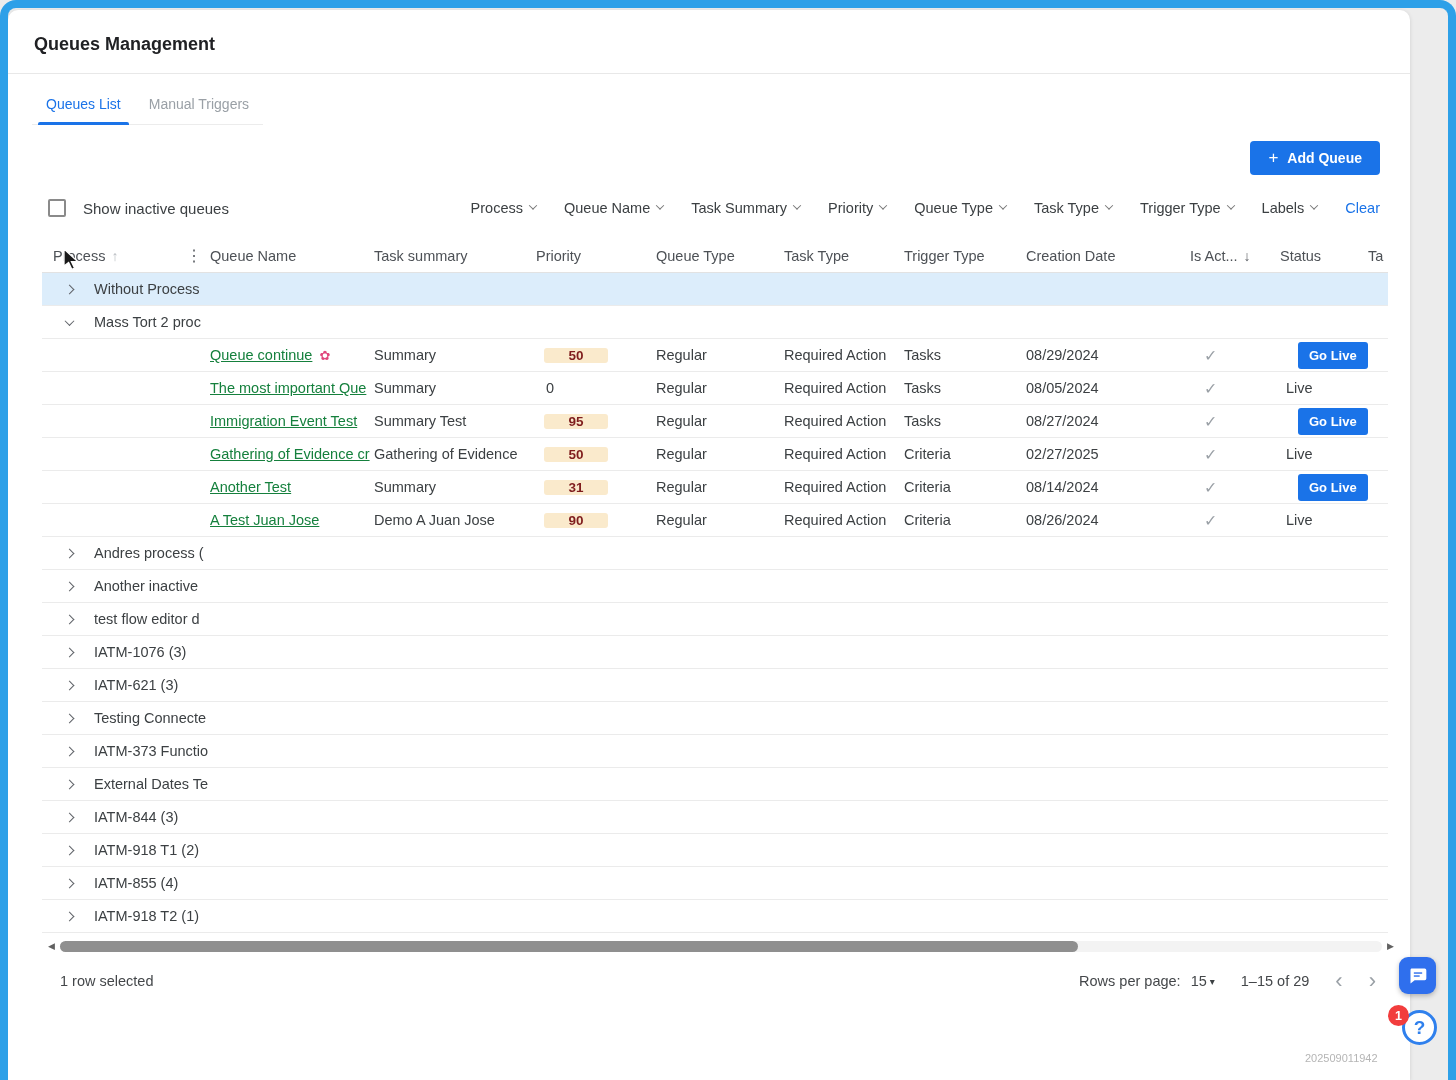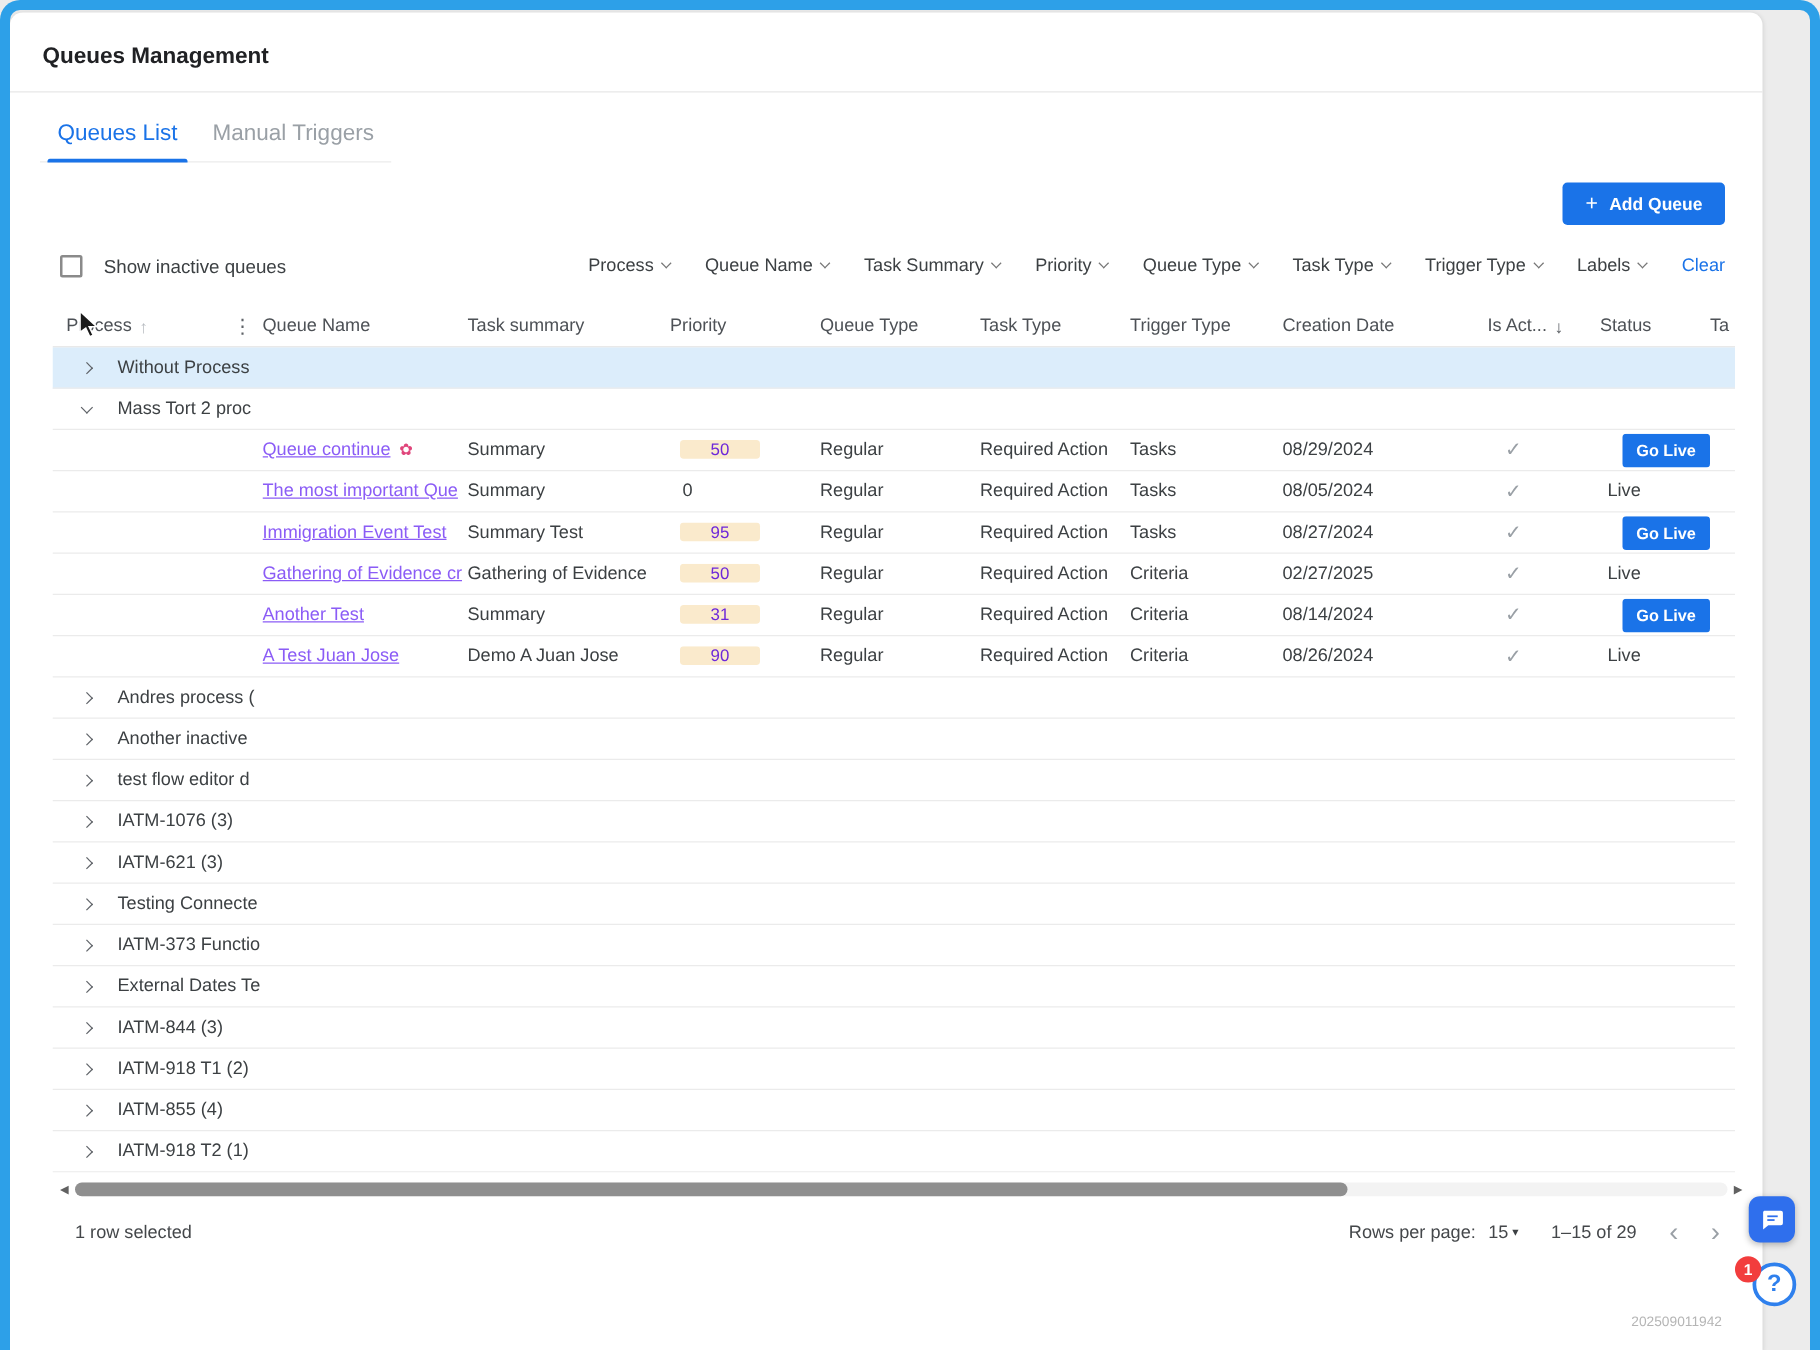--- a/index.html
+++ b/index.html
@@ -25,21 +25,21 @@
     position:absolute; left:8px; top:10px;
     width:1402px; height:1070px;
     background:#fff;
     border-radius:10px 10px 0 0;
     box-shadow:0 1px 4px rgba(0,0,0,.12);
   }
   .panel-header { padding:24px 26px 18px; border-bottom:1px solid #e8e8e8; }
   .panel-header h1 { font-size:18px; font-weight:bold; color:#202124; }
 
   .tabs { display:flex; margin:10px 0 0 24px; width:max-content; border-bottom:1px solid #ececec; }
-  .tab { padding:12px 14px; font-size:18px; font-weight:500; color:#9aa0a6; position:relative; cursor:default; }
+  .tab { padding:12px 14px; font-size:14px; font-weight:500; color:#9aa0a6; position:relative; cursor:default; }
   .tab.active { color:#1a73e8; }
   .tab.active::after { content:""; position:absolute; left:6px; right:6px; bottom:-1px; height:3px; background:#1a73e8; border-radius:2px 2px 0 0; }
 
   .toolbar-row { display:flex; justify-content:flex-end; padding:16px 30px 0; }
   .add-btn { display:inline-flex; align-items:center; gap:9px; height:34px; padding:0 18px;
     background:#1a73e8; color:#fff; border:none; border-radius:4px; font-size:14px; font-weight:600;
     font-family:"Liberation Sans", sans-serif; cursor:pointer; }
   .add-btn .plus { font-size:17px; font-weight:400; }
 
   .controls-row { display:flex; align-items:center; margin:24px 30px 0 40px; }
@@ -63,25 +63,25 @@
   .sort-up { color:#b9bdc2; font-size:14px; }
   .sort-down { color:#5f6368; font-size:14px; }
   .more-dots { color:#5f6368; font-size:16px; cursor:pointer; }
 
   .grow { display:flex; align-items:center; height:33px; border-bottom:1px solid #ebebeb; padding-left:24px; width:1346px; cursor:pointer; }
   .grow.selected { background:#dcedfb; }
   .grow .chv { flex:none; }
   .glabel { margin-left:21px; font-size:14.5px; color:#3c4043; }
 
   .qrow { cursor:pointer; }
-  .qname { text-decoration:underline; color:#8b5cf6; }
+  .qname { text-decoration:underline; color:#15803d; }
   .flower { color:#e0457b; margin-left:7px; font-size:13px; }
   .pcell { padding-left:8px; }
-  .pill { display:inline-block; min-width:64px; text-align:center; background:#faeacc; color:#6d28d9;
-    border-radius:3px; padding:0 0; font-size:13.5px; }
+  .pill { display:inline-block; min-width:64px; text-align:center; background:#faeacc; color:#7f1d1d;
+    border-radius:3px; padding:0 0; font-size:13.5px;font-weight:bold; }
   .plainp { padding-left:2px; }
   .check { color:#9aa0a6; font-size:16px; padding-left:14px; }
   .golive { display:inline-block; background:#1a73e8; color:#fff; font-weight:600; font-size:13px;
     padding:6px 11px; border-radius:3px; margin-left:18px; cursor:pointer; }
   .live { padding-left:6px; }
 
   .hscroll { margin:5px 0 0 40px; width:1346px; display:flex; align-items:center; gap:5px; height:16px; }
   .scroll-arrow { font-size:9px; color:#616161; cursor:pointer; }
   .track { flex:1; height:11px; background:#f3f3f3; border-radius:6px; position:relative; cursor:pointer; }
   .thumb { position:absolute; left:0; top:0; height:11px; width:77%; background:#8f8f8f; border-radius:6px; }

